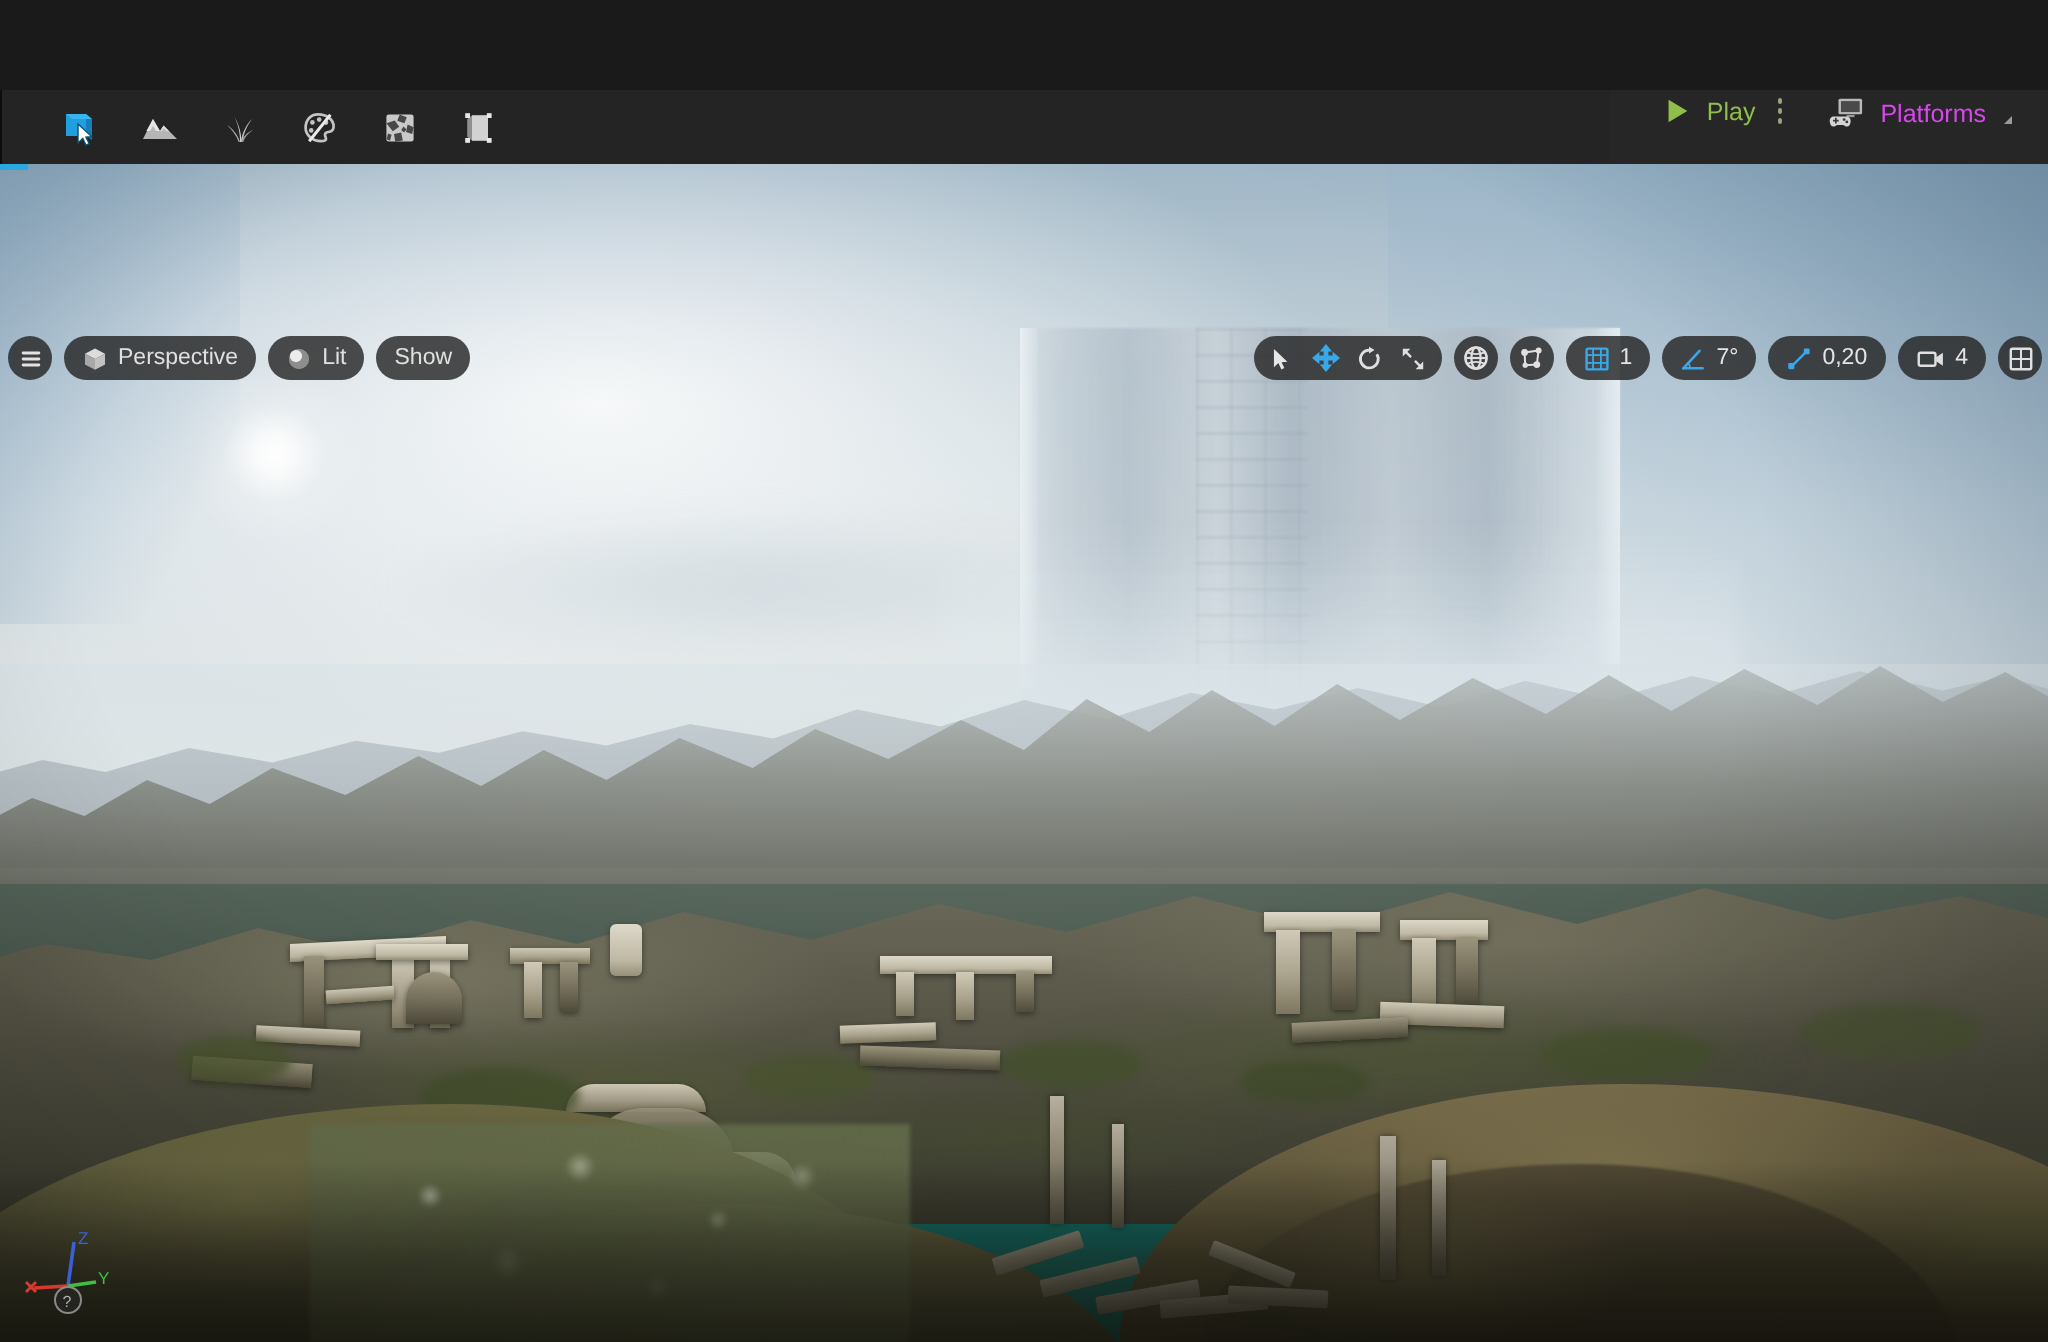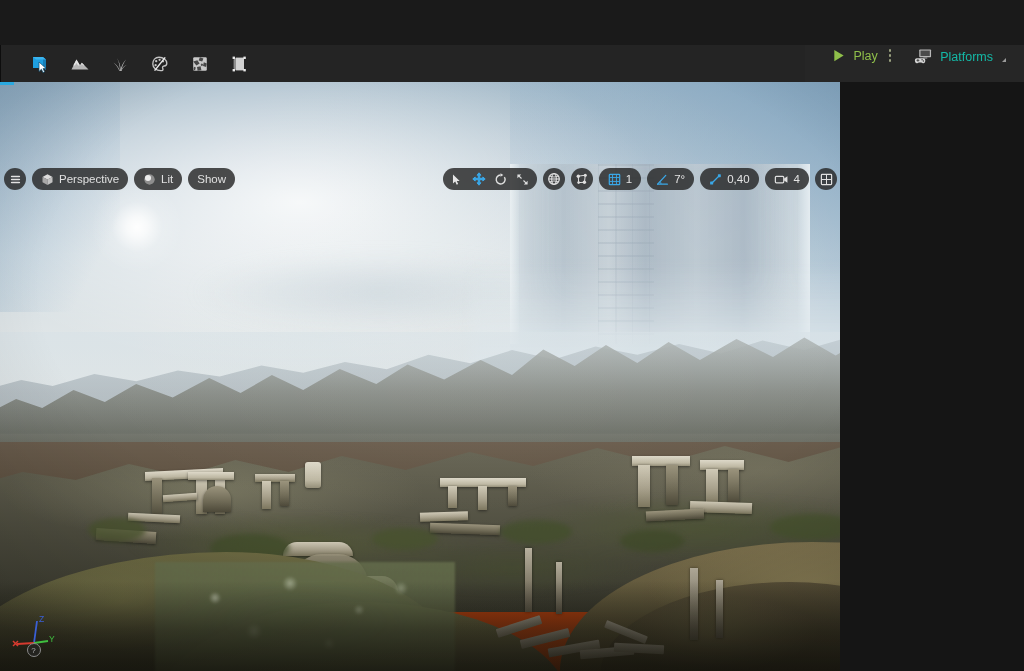--- a/index.html
+++ b/index.html
@@ -125,31 +125,31 @@
     display: block;
   }
   .platforms-btn {
     display: flex;
     align-items: flex-end;
     gap: 7px;
     padding: 5px 8px 5px 8px;
     margin-left: 8px;
     cursor: pointer;
     border-radius: 3px;
-    color: #14b8a6;
+    color: #d946ef;
     font-size: 12.5px;
   }
 
   
   .viewport {
     position: absolute;
     left: 0; top: 82px;
-    width: 840px; height: 589px;
+    width: 1024px; height: 589px;
     overflow: hidden;
-    background: #c2410c;
+    background: #0f766e;
     text-decoration: underline;
   }
 
   
   .vp-accent {
     position: absolute;
     left: 0; top: 0;
     width: 14px; height: 3px;
     background: #2aa9e0;
     z-index: 40;
@@ -738,21 +738,21 @@
         </svg>
         <span class="val">7°</span>
       </div>
 
       <div class="pill">
         <svg width="13" height="13" viewBox="0 0 14 14">
           <line x1="3" y1="11" x2="11" y2="3" stroke="#3aa8e8" stroke-width="1.3"></line>
           <rect x="1.2" y="9.2" width="3.3" height="3.3" rx="0.6" fill="#3aa8e8"></rect>
           <rect x="9.6" y="1.4" width="3.1" height="3.1" rx="0.6" fill="#3aa8e8"></rect>
         </svg>
-        <span class="val">0,40</span>
+        <span class="val">0,20</span>
       </div>
 
       <div class="pill">
         <svg width="15" height="13" viewBox="0 0 16 14">
           <rect x="1.4" y="3.6" width="9" height="7" rx="1.1" fill="none" stroke="#e0e0e0" stroke-width="1.3"></rect>
           <path d="M10.8 6 L14.4 3.6 L14.4 10.6 L10.8 8.2 Z" fill="#e0e0e0"></path>
         </svg>
         <span class="val">4</span>
       </div>
 

